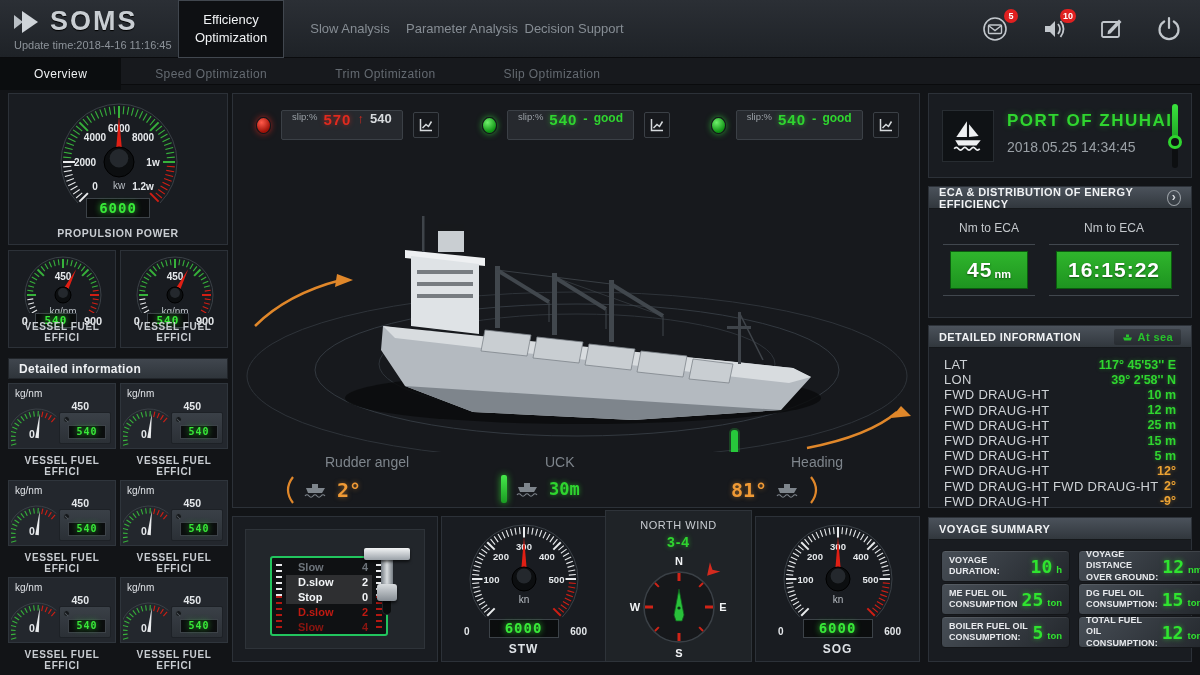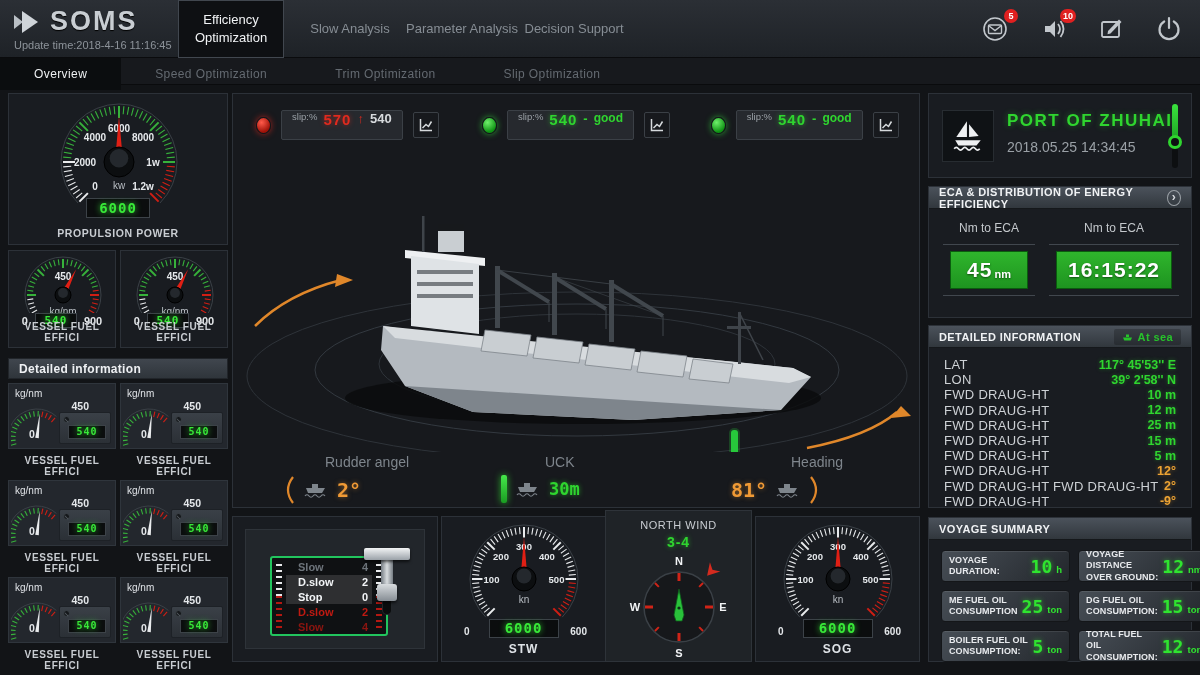--- a/index.html
+++ b/index.html
@@ -157,21 +157,21 @@
   .at-sea{margin-left:auto;display:flex;align-items:center;gap:5px;color:#27c32b;font-size:11px;font-weight:bold;
           background:rgba(0,0,0,.22);padding:0 8px;height:16px;border-radius:2px}
   .di-rows{padding:9px 0 0}
   .di-row{display:flex;align-items:center;height:15.2px;padding:0 15px}
   .di-lbl{flex:1;font-size:13px;color:#cdd1d5;letter-spacing:.3px}
   .di-val{font-size:12.5px;font-weight:bold}
   .di-val.green{color:#2fd52f;text-shadow:0 0 4px rgba(47,213,47,.4)}
   .di-val.orange{color:#eda333;text-shadow:0 0 4px rgba(237,163,51,.4)}
 
   .p-vy{left:928px;top:517px;width:264px;height:145px}
-  .vy-grid{display:grid;grid-template-columns:1fr 1fr;gap:8px 8px;padding:10px 12px}
+  .vy-grid{display:grid;grid-template-columns:1fr 1fr;gap:1px 8px;padding:10px 12px}
   .vy-box{height:32px;background:linear-gradient(135deg,#474e56,#23272c);border:1px solid #141619;border-radius:4px;
           box-shadow:inset 0 1px 0 rgba(255,255,255,.09);display:flex;align-items:center;padding:2px 7px;gap:4px}
   .vy-lbl{flex:1;font-size:9px;font-weight:bold;color:#e8eaed;line-height:1.25;letter-spacing:.1px}
   .vy-val{font-size:18px;font-weight:bold;color:#2fe42f;font-family:"DejaVu Sans Mono",monospace;text-shadow:0 0 5px rgba(47,228,47,.6)}
   .vy-unit{font-size:9.5px;font-weight:bold;color:#2fe42f;margin-top:6px}
 </style>
 </head>
 <body>
 
 <div id="app">

